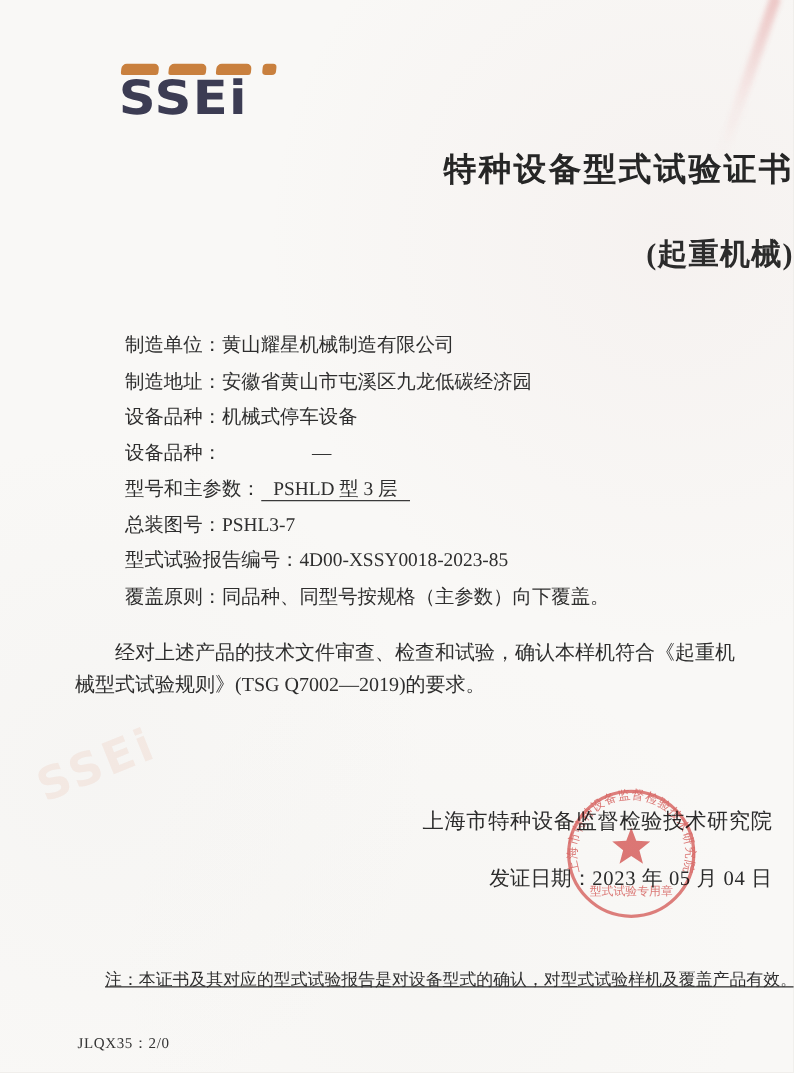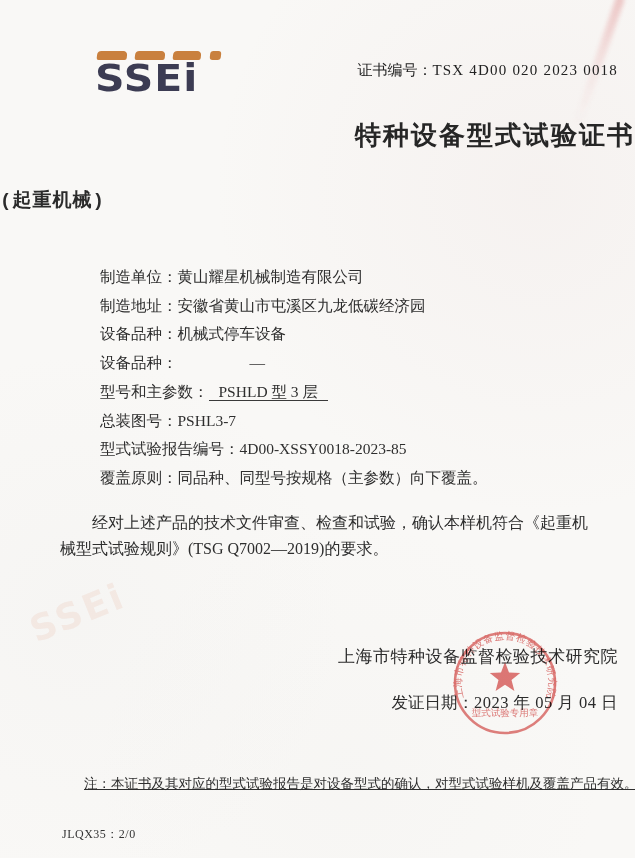--- a/index.html
+++ b/index.html
@@ -41,23 +41,22 @@
   .cert-no .val { letter-spacing:1.2px; }
 
   
   .doc-title {
     position:absolute; top:118px; left:0; width:100%;
     text-align:right; font-size:26px; font-weight:700;
     letter-spacing:2px; color:#262626;
   }
   .doc-subtitle {
     position:absolute; top:187px; left:0; width:100%;
-    text-align:left; font-size:19px; font-weight:600; color:#2b2b2b;
+    text-align:right; font-size:24px; font-weight:600; color:#2b2b2b;
     letter-spacing:1px;
-    font-family:Liberation Mono, monospace;
   }
 
   
   .fields { position:absolute; left:100px; top:263px; width:520px; font-size:15.5px; }
   .row { line-height:28.7px; white-space:nowrap; }
   .row .lbl { color:#2e2e2e; }
   .row .val { color:#2e2e2e; }
   .val.dash { margin-left:72px; letter-spacing:2px; }
   .val.uline { border-bottom:1.5px solid #3a3a3a; padding:0 10px; }
 
@@ -114,23 +113,20 @@
   <div class="logo">
     <div class="logo-caps">
       <span class="logo-cap cap-s1"></span>
       <span class="logo-cap cap-s2"></span>
       <span class="logo-cap cap-e"></span>
       <span class="logo-cap cap-i"></span>
     </div>
     <div class="logo-text">SSEi</div>
   </div>
 
-  <div class="cert-no">
-    <span class="lbl">证书编号：</span><span class="val">TSX 4D00 020 2023 0018</span>
-  </div>
 
   <div class="doc-title">特种设备型式试验证书</div>
   <div class="doc-subtitle">(起重机械)</div>
 
   <div class="fields">
     <div class="row">
       <span class="lbl">制造单位：</span><span class="val">黄山耀星机械制造有限公司</span>
     </div>
     <div class="row">
       <span class="lbl">制造地址：</span><span class="val">安徽省黄山市屯溪区九龙低碳经济园</span>

